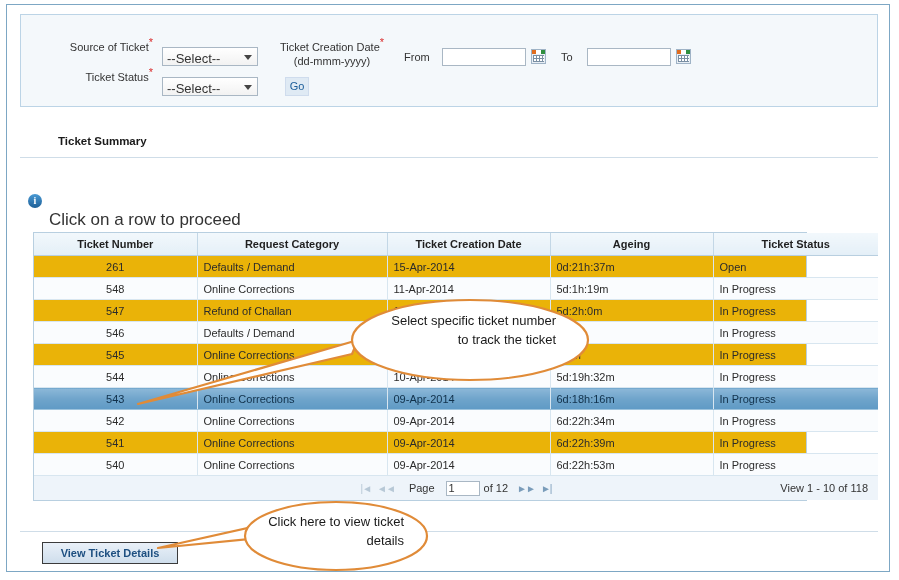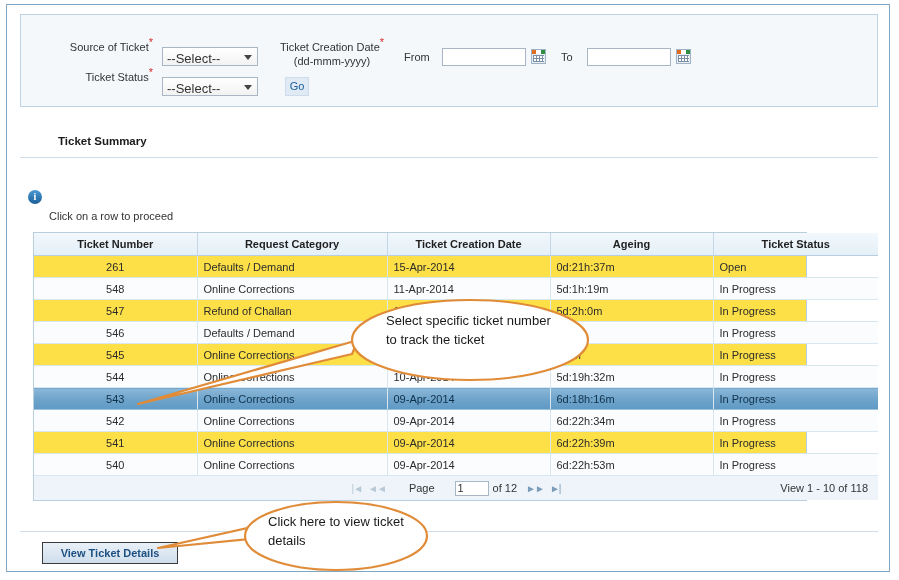--- a/index.html
+++ b/index.html
@@ -191,31 +191,31 @@
     background: linear-gradient(to bottom, #4a9ad4 0%, #1c5e96 100%);
     color: #ffffff;
     font-size: 10px;
     font-weight: bold;
     font-family: "Liberation Serif", serif;
     text-align: center;
     line-height: 14px;
     margin-right: 7px;
     flex: none;
   }
-  .info-text { font-size: 11px; color: #333; margin-top: 38px; }
+  .info-text { font-size: 17px; color: #333; margin-top: 38px; }
 
   
   .grid-wrap {
     position: absolute;
     left: 26px;
     top: 227px;
     width: 774px;
     border: 1px solid #b8cfe0;
     box-sizing: border-box;
-    background: #fde047;
+    background: #eab308;
   }
   table.grid {
     width: 100%;
     border-collapse: collapse;
     table-layout: fixed;
   }
   table.grid th {
     background: linear-gradient(to bottom, #f2f8fc 0%, #e4eff7 100%);
     border-right: 1px solid #c3d7e6;
     border-bottom: 1px solid #b8cfe0;
@@ -265,21 +265,21 @@
   }
   .pg-arrow {
     color: #7a9cba;
     font-size: 10px;
     margin: 0 3px;
     cursor: pointer;
     letter-spacing: -1px;
     user-select: none;
   }
   .pg-arrow.dim { color: #b7c8d6; }
-  .pg-label { margin: 0 20px; }
+  .pg-label { margin: 0 11px; }
   .pg-input {
     width: 34px;
     height: 15px;
     border: 1px solid #a9b7c4;
     background: #ffffff;
     font-family: "Liberation Sans", sans-serif;
     font-size: 11px;
     padding: 0 2px;
     box-sizing: border-box;
     color: #333;
@@ -320,21 +320,21 @@
 
   
   .callout-layer {
     position: absolute;
     left: 0; top: 0;
     width: 899px; height: 580px;
     pointer-events: none;
   }
   .callout-text {
     position: absolute;
-    text-align: left;
+    text-align: right;
     font-family: "Liberation Sans", sans-serif;
     font-size: 13px;
     color: #1a1a1a;
     line-height: 19px;
   }
   .callout1-text { left: 386px; top: 311px; width: 170px; }
   .callout2-text { left: 268px; top: 512px; width: 136px; }
 </style>
 </head>
 <body>

